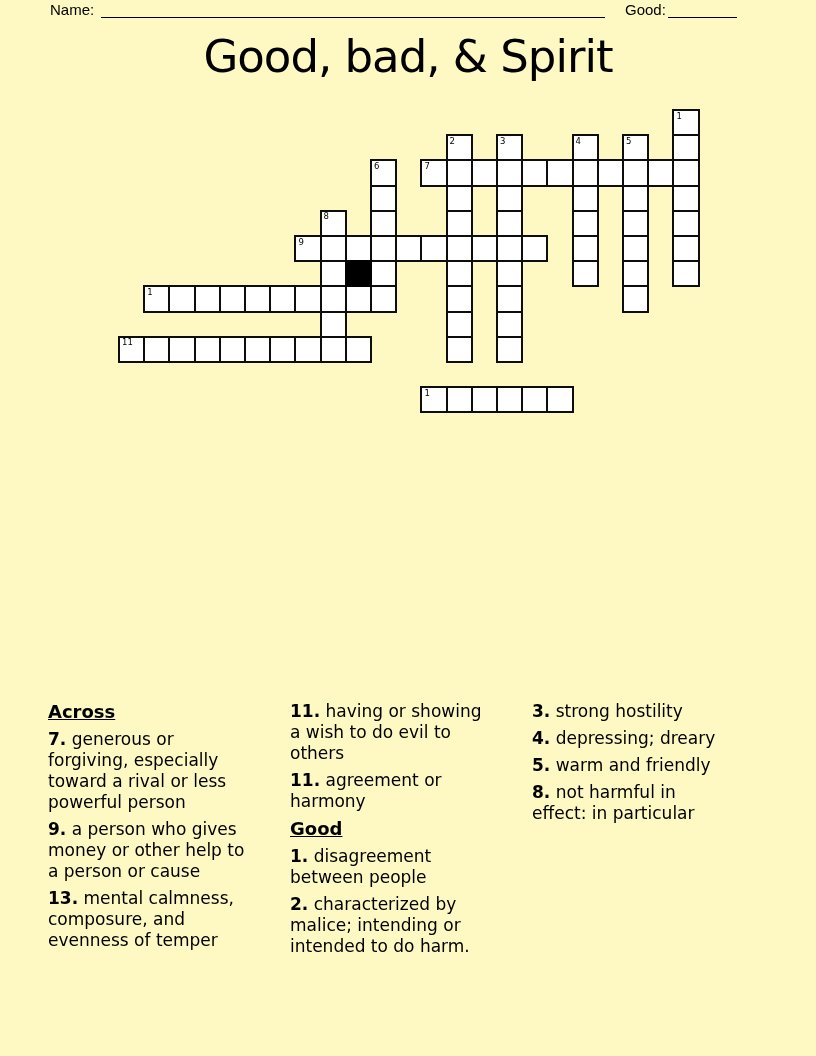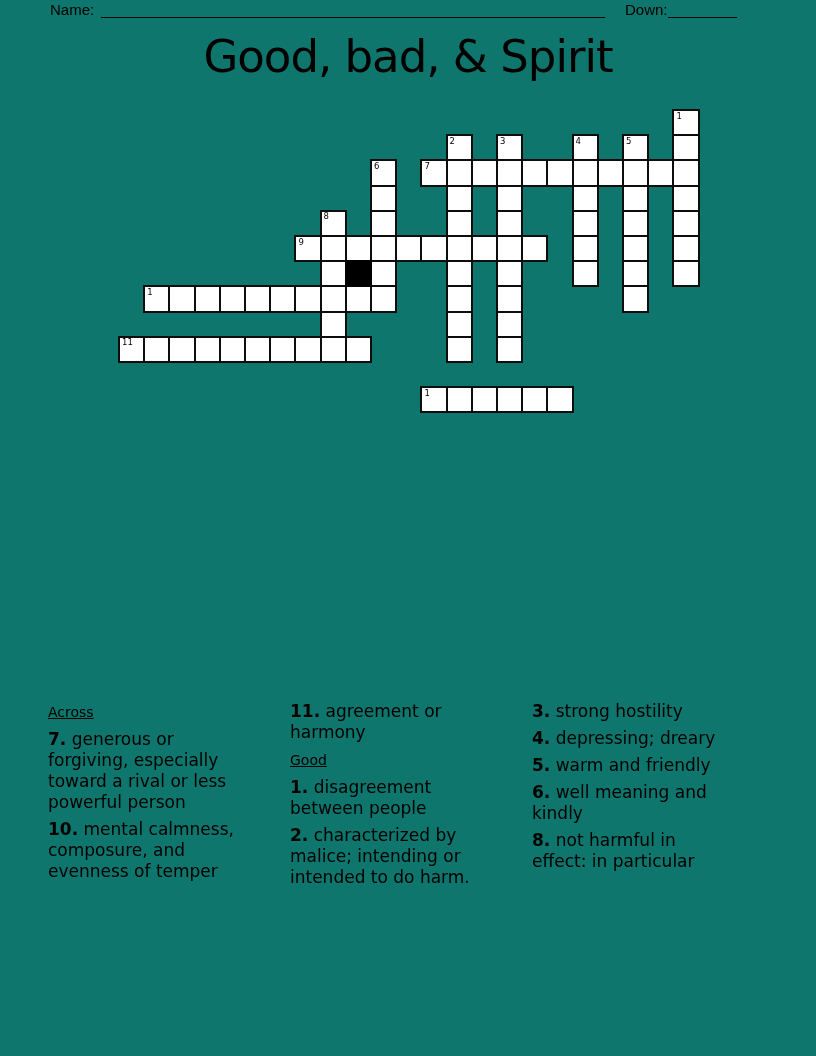--- a/index.html
+++ b/index.html
@@ -4,21 +4,21 @@
 <style>
   html, body {
     margin: 0;
     padding: 0;
     background: #ffffff;
   }
   .page {
     position: relative;
     width: 816px;
     height: 1056px;
-    background: #0f766e;
+    background: #fef9c3;
     overflow: hidden;
     font-family: "DejaVu Sans", sans-serif;
     color: #000000;
   }
 
   
   .hdr-label {
     position: absolute;
     top: 1px;
     font-family: "Liberation Sans", sans-serif;
@@ -87,41 +87,41 @@
     position: absolute;
     top: 701px;
     font-size: 17px;
     line-height: 21px;
     color: #000;
   }
   #clue-col-1 { left: 48px;  width: 205px; }
   #clue-col-2 { left: 290px; width: 196px; }
   #clue-col-3 { left: 532px; width: 193px; }
   .clue-heading {
-    font-size: 14px;
-    font-weight: normal;
+    font-size: 18px;
+    font-weight: bold;
     text-decoration: underline;
     margin: 0 0 6px 0;
     line-height: 22px;
   }
   .clue {
     margin: 0 0 6px 0;
   }
   .clue-num {
     font-weight: bold;
   }
 </style>
 </head>
 <body>
 
 <div class="page">
 
   <span class="hdr-label" id="name-label">Name:</span>
   <span class="hdr-line" id="name-line"></span>
-  <span class="hdr-label" id="date-label">Down:</span>
+  <span class="hdr-label" id="date-label">Good:</span>
   <span class="hdr-line" id="date-line"></span>
 
   <div class="title">Good, bad, &amp; Spirit</div>
 
   <div class="grid">
       <div class="cell" style="left: 553.4px; top: -1px;">
         <span class="cellnum">1</span>
       </div>
       <div class="cell" style="left: 553.4px; top: 24.2px;"></div>
       <div class="cell" style="left: 553.4px; top: 49.4px;"></div>
@@ -228,29 +228,30 @@
       <div class="cell" style="left: 351.8px; top: 276.2px;"></div>
       <div class="cell" style="left: 377px; top: 276.2px;"></div>
       <div class="cell" style="left: 402.2px; top: 276.2px;"></div>
       <div class="cell" style="left: 427.4px; top: 276.2px;"></div>
       <div class="cell black" style="left: 225.8px; top: 150.2px;"></div>
     </div>
 
   <div class="clue-col" id="clue-col-1">
       <div class="clue-heading">Across</div>
       <p class="clue"><span class="clue-num">7.</span> generous or forgiving, especially toward a rival or less powerful person</p>
-      <p class="clue"><span class="clue-num">10.</span> mental calmness, composure, and evenness of temper</p>
+      <p class="clue"><span class="clue-num">9.</span> a person who gives money or other help to a person or cause</p>
+      <p class="clue"><span class="clue-num">13.</span> mental calmness, composure, and evenness of temper</p>
     </div>
   <div class="clue-col" id="clue-col-2">
+      <p class="clue"><span class="clue-num">11.</span> having or showing a wish to do evil to others</p>
       <p class="clue"><span class="clue-num">11.</span> agreement or harmony</p>
       <div class="clue-heading">Good</div>
       <p class="clue"><span class="clue-num">1.</span> disagreement between people</p>
       <p class="clue"><span class="clue-num">2.</span> characterized by malice; intending or intended to do harm.</p>
     </div>
   <div class="clue-col" id="clue-col-3">
       <p class="clue"><span class="clue-num">3.</span> strong hostility</p>
       <p class="clue"><span class="clue-num">4.</span> depressing; dreary</p>
       <p class="clue"><span class="clue-num">5.</span> warm and friendly</p>
-      <p class="clue"><span class="clue-num">6.</span> well meaning and kindly</p>
       <p class="clue"><span class="clue-num">8.</span> not harmful in effect: in particular</p>
     </div>
 
 </div>
 
 </body></html>

